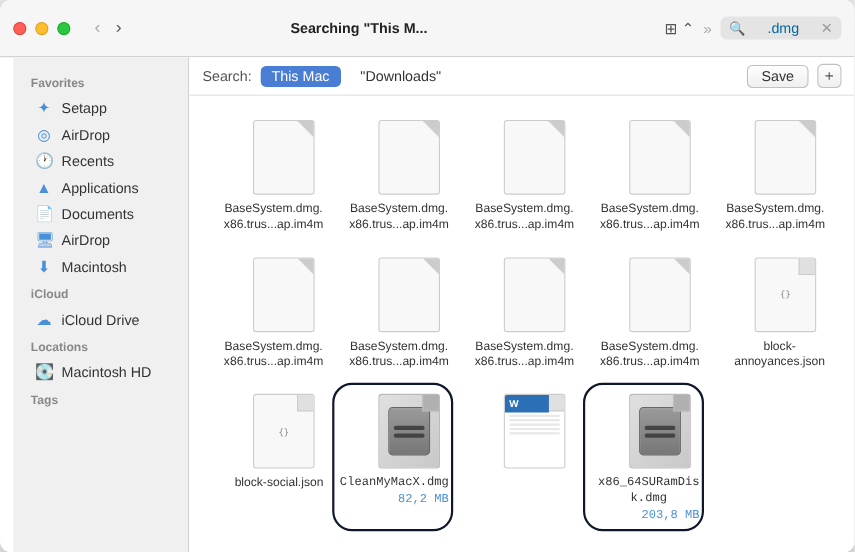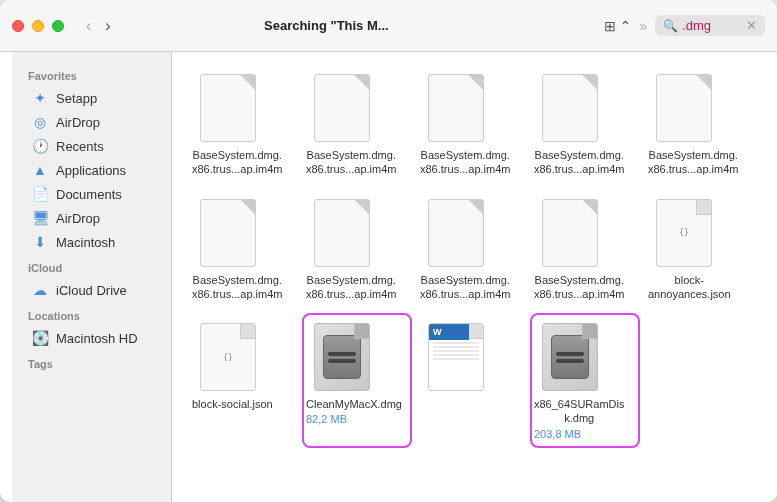--- a/index.html
+++ b/index.html
@@ -94,25 +94,26 @@
       padding: 3px 8px;
       gap: 4px;
       min-width: 100px;
     }
     .search-icon-char {
       color: #888;
       font-size: 12px;
     }
     .search-text {
       font-size: 13px;
-      color: #be185d;
+      color: #0369a1;
       background: none;
       border: none;
       outline: none;
       width: 60px;
+      text-align: center;
     }
     .search-clear {
       color: #999;
       font-size: 13px;
       cursor: pointer;
     }
     
     .body {
       display: flex;
       flex: 1;
@@ -213,30 +214,31 @@
       overflow-y: auto;
       padding: 12px 16px;
       display: flex;
       flex-wrap: wrap;
       align-content: flex-start;
       gap: 4px;
     }
     .file-item {
       display: flex;
       flex-direction: column;
-      align-items: flex-start;
+      align-items: flex-end;
       width: 110px;
       padding: 8px 4px;
       cursor: pointer;
       border-radius: 8px;
     }
     .file-item.highlighted {
-      border: 2px solid #d946ef;
-      border-radius: 8px;
+      border: 2px solid #0f172a;
+      border-radius: 18px;
       padding: 6px 2px;
+      font-family: Liberation Mono, monospace;
     }
     .file-icon-wrap {
       width: 72px;
       height: 72px;
       display: flex;
       align-items: center;
       justify-content: center;
       margin-bottom: 4px;
     }
     
@@ -483,20 +485,27 @@
       <div class="sidebar-item">
         <span class="sidebar-icon" style="color:#888;">💽</span>
         <span>Macintosh HD</span>
       </div>
 
       <div class="sidebar-section-label">Tags</div>
     </div>
 
     <div class="main">
 
+      <div class="search-scope-bar">
+        <span class="scope-label">Search:</span>
+        <button class="scope-btn active">This Mac</button>
+        <button class="scope-btn quoted">"Downloads"</button>
+        <button class="save-btn">Save</button>
+        <button class="plus-btn">+</button>
+      </div>
 
       <div class="files-grid">
 
         <div class="file-item">
           <div class="file-icon-wrap">
             <div class="doc-icon"></div>
           </div>
           <span class="file-label">BaseSystem.dmg.<br>x86.trus...ap.im4m</span>
         </div>
         <div class="file-item">

